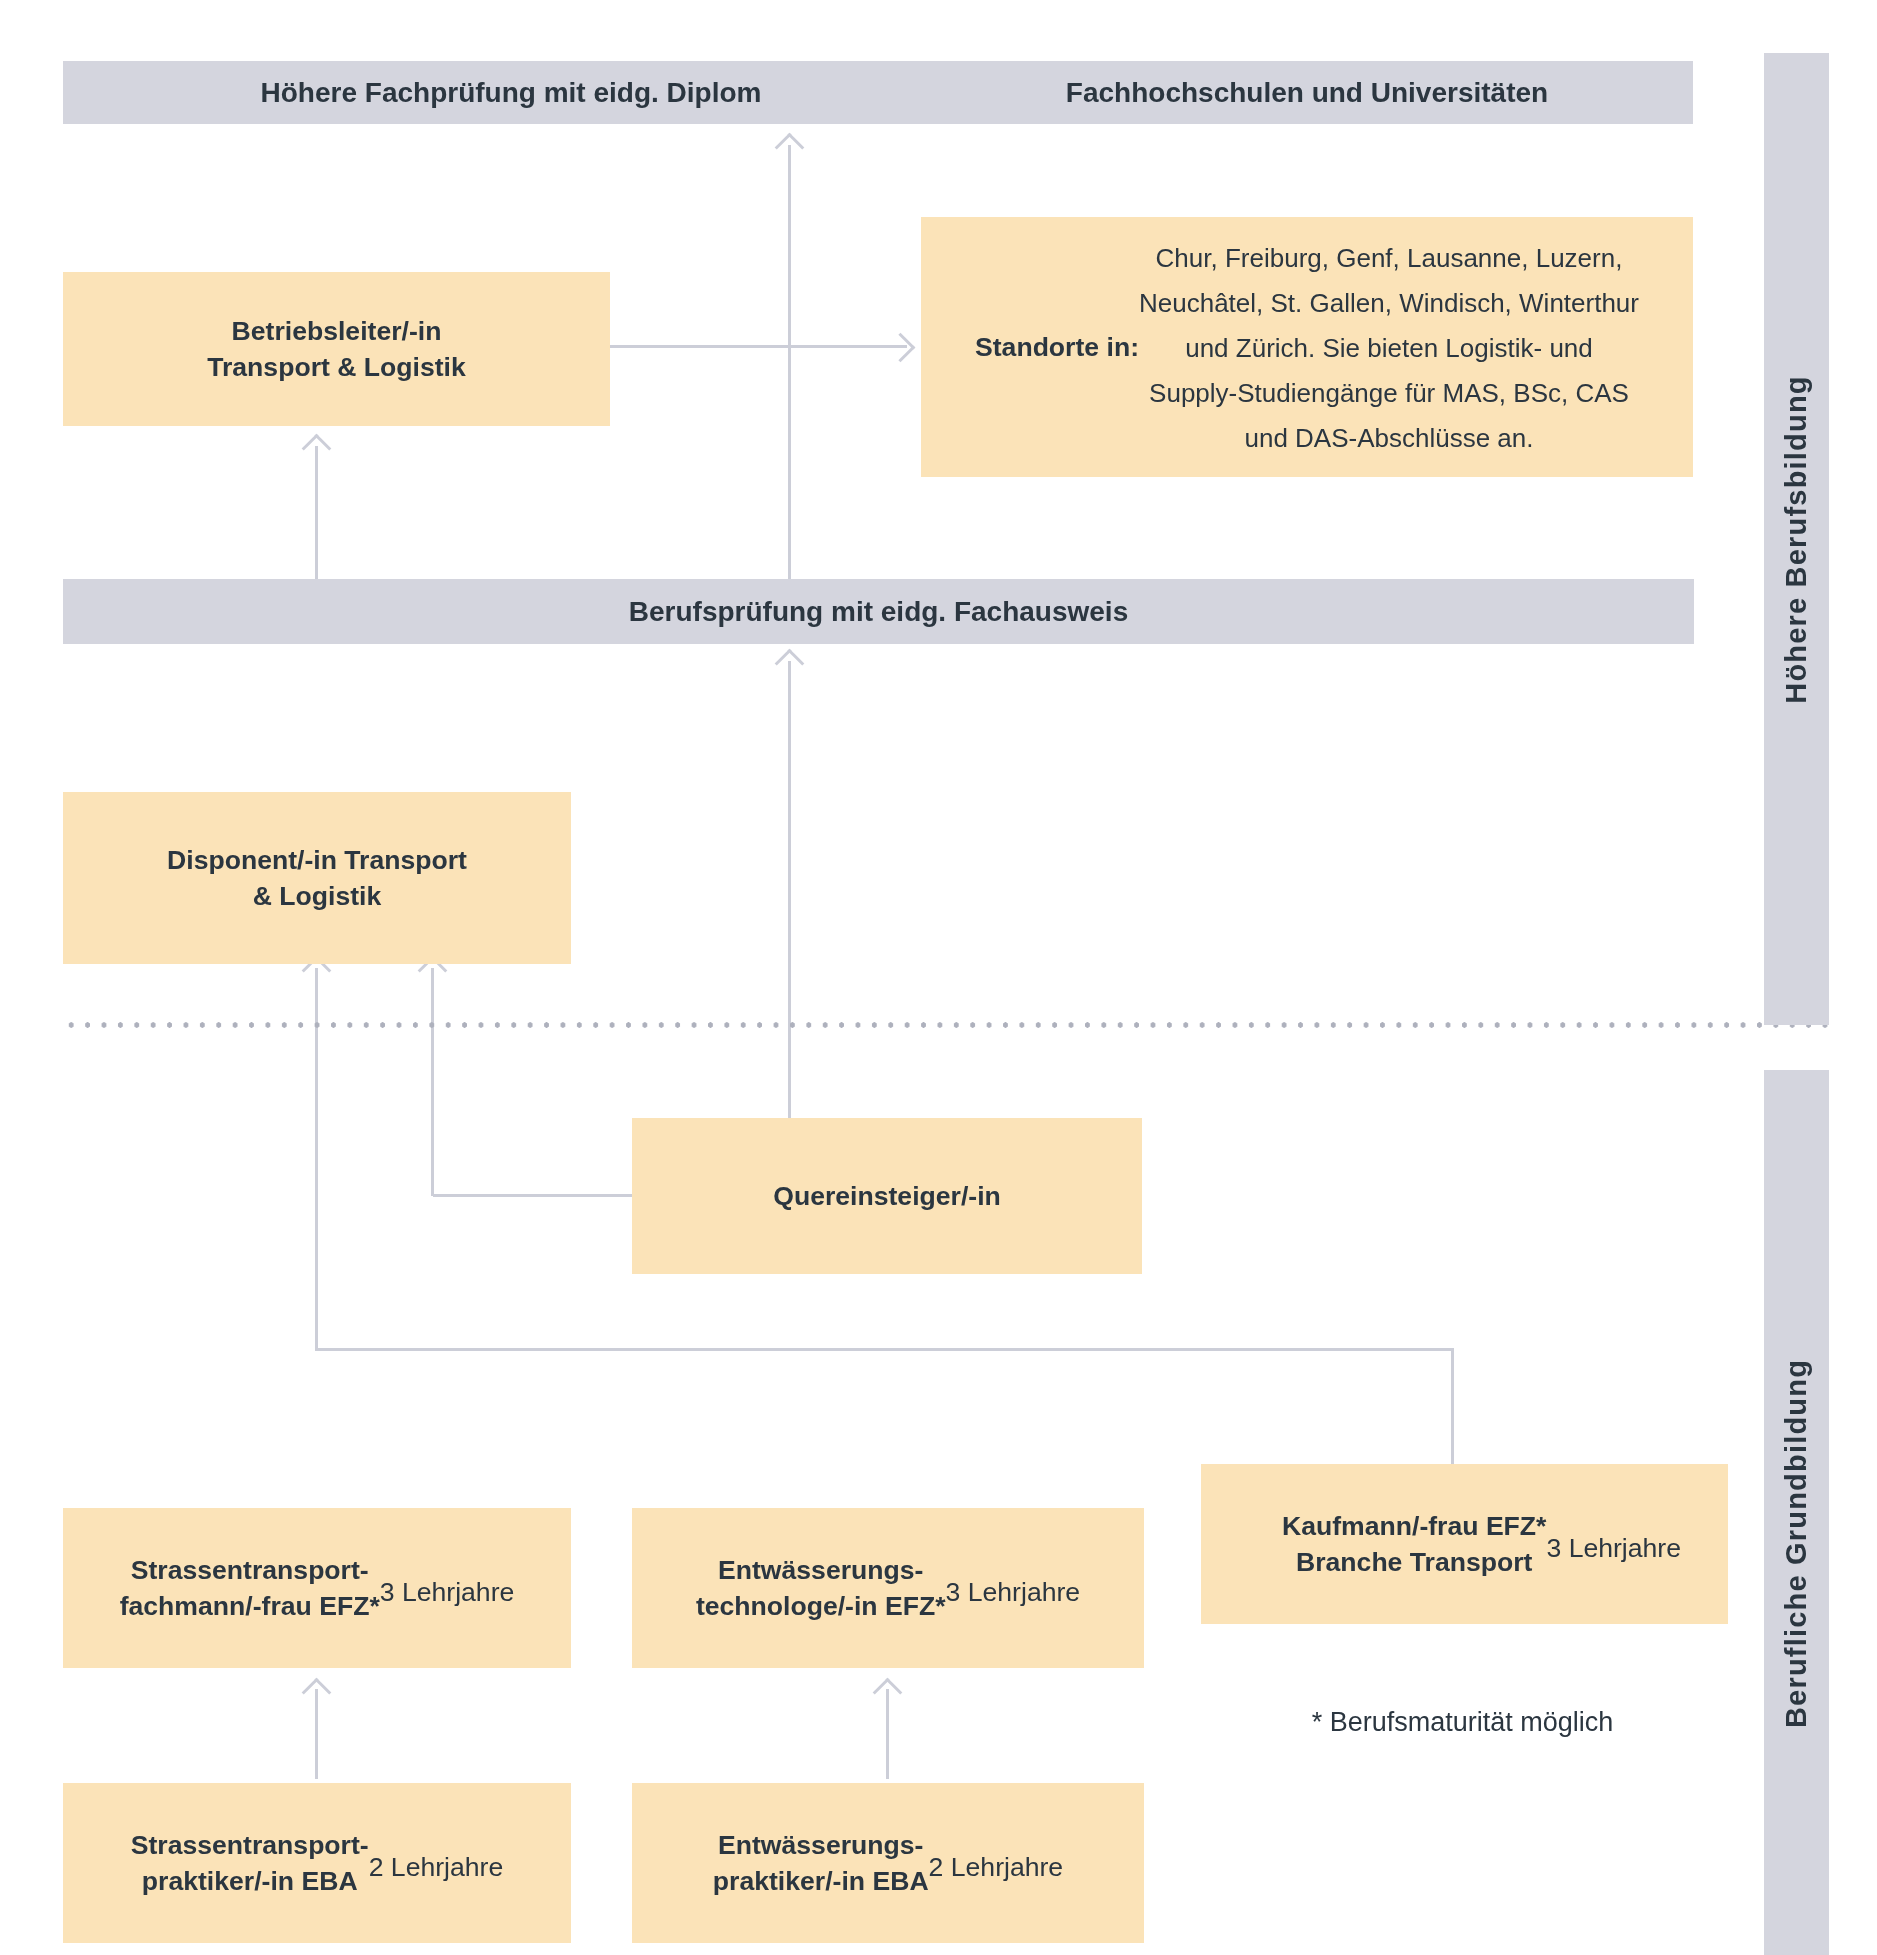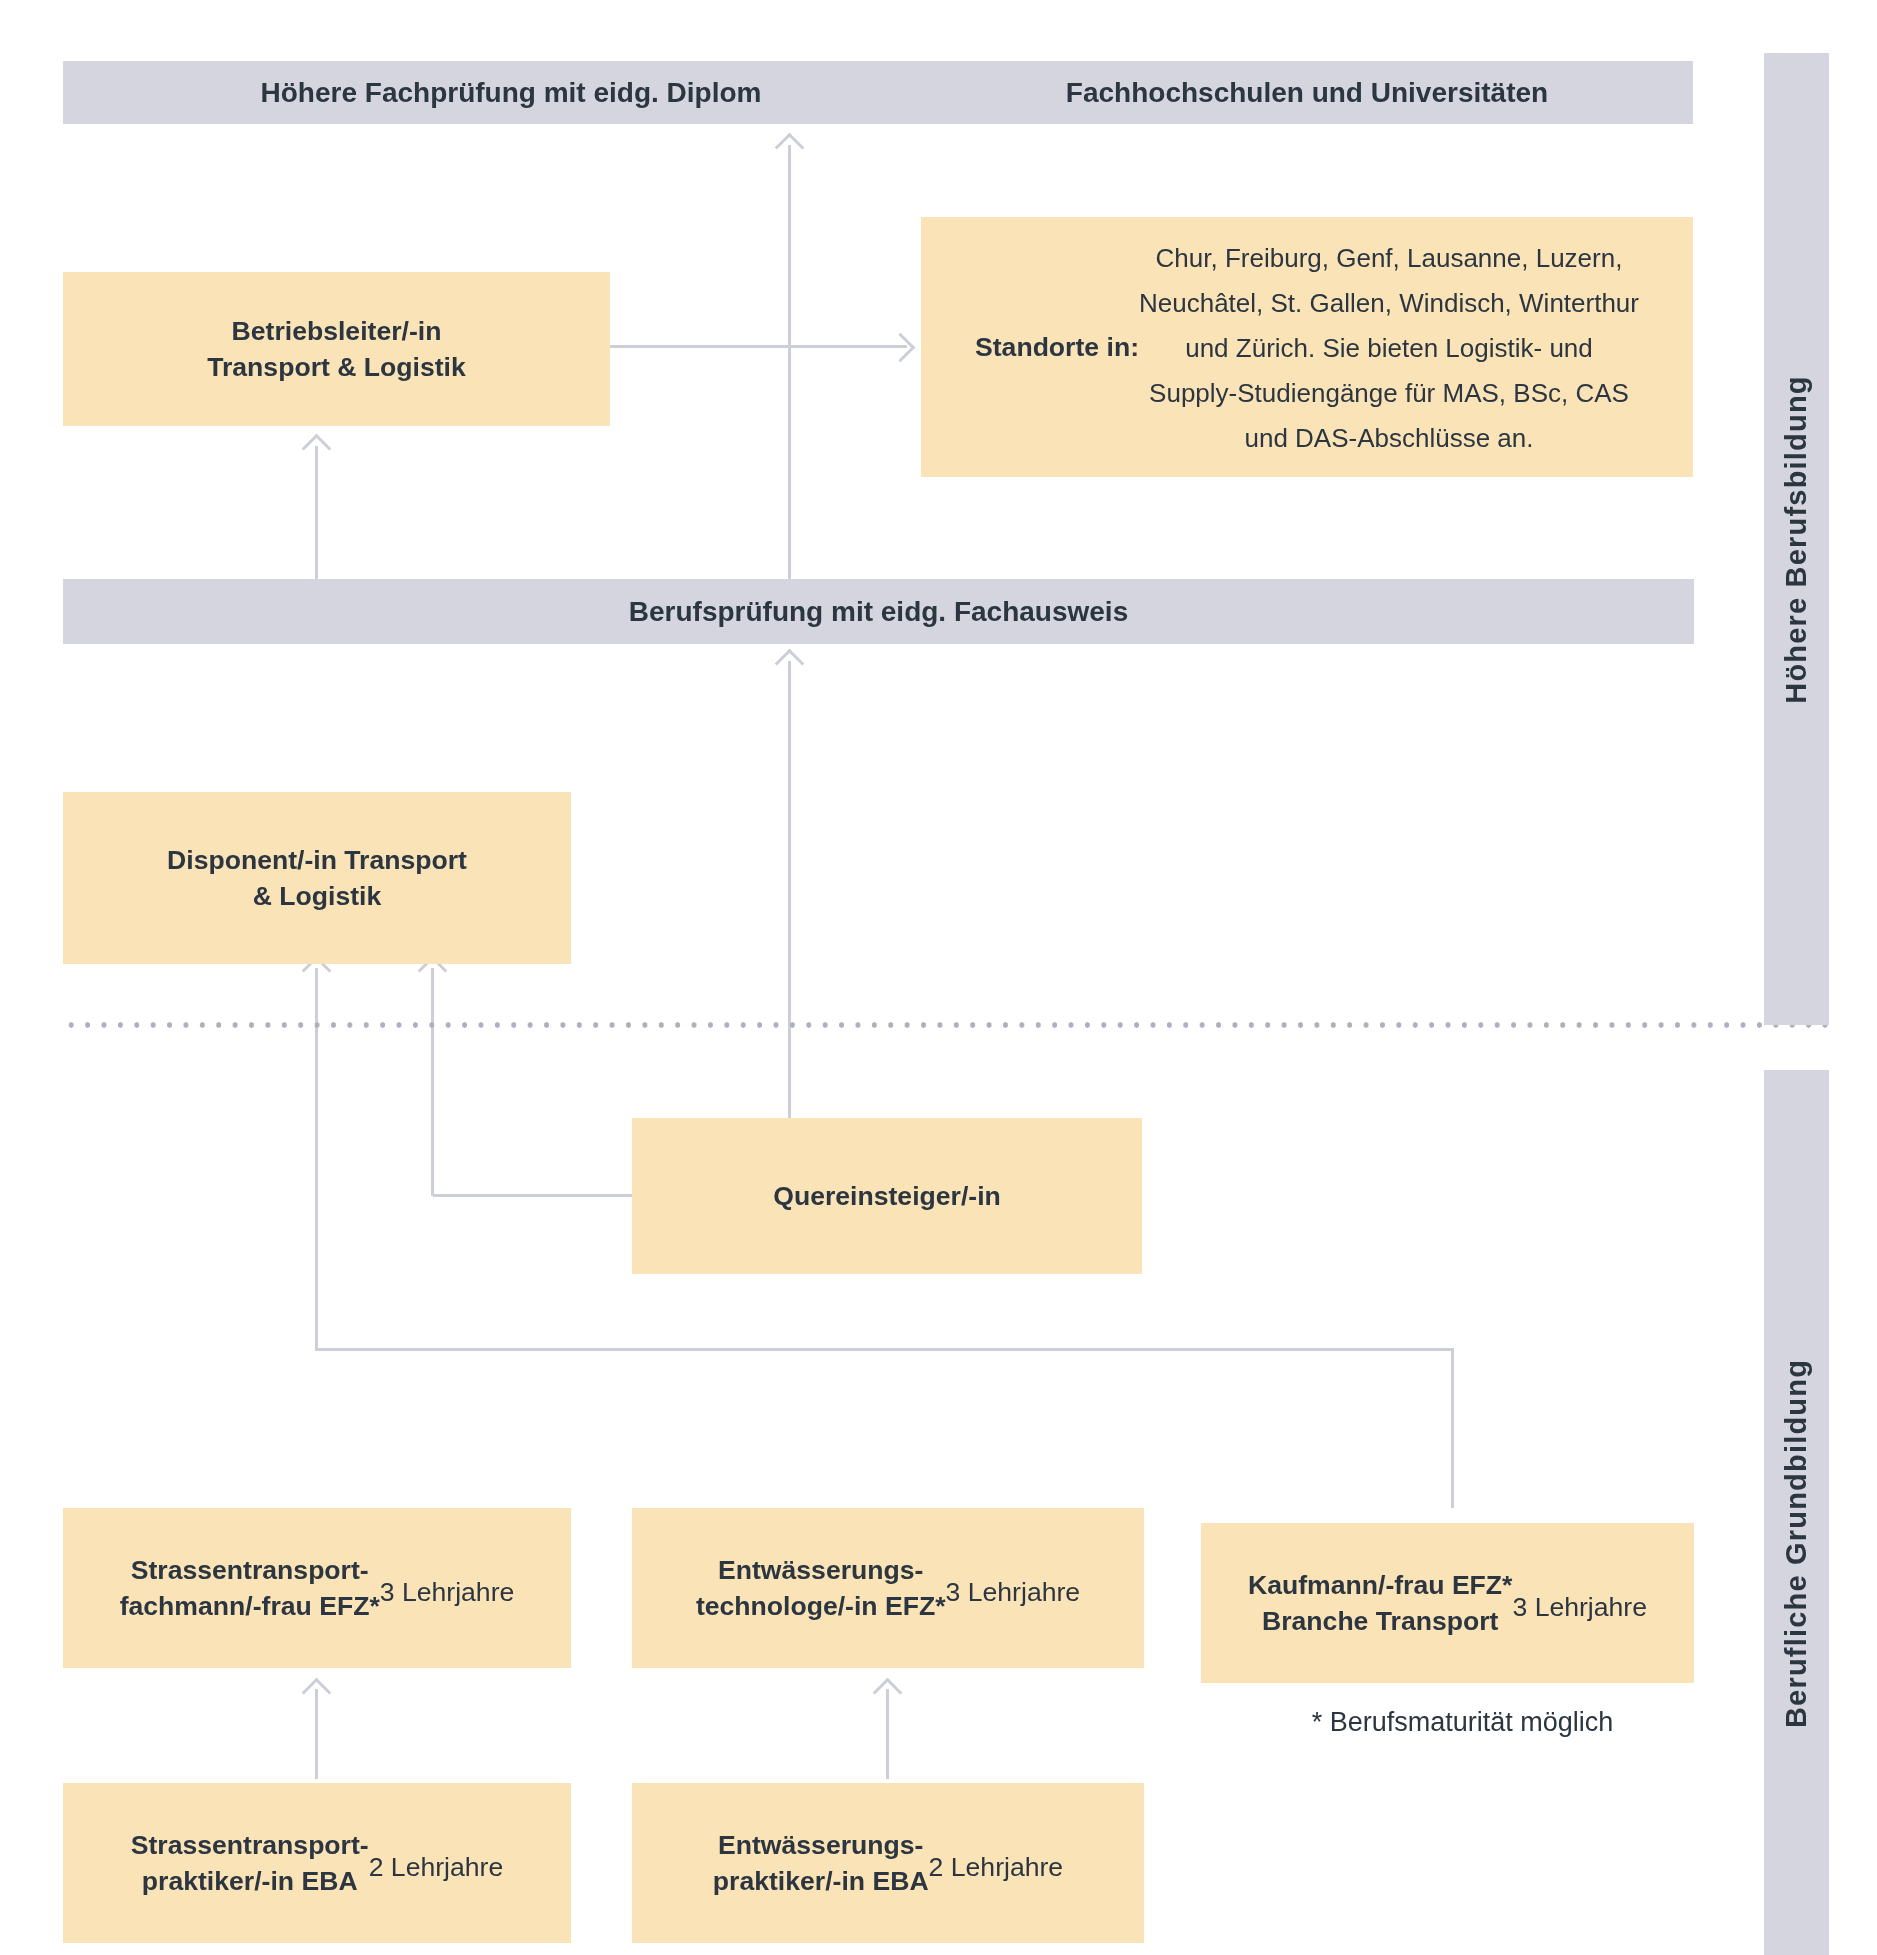--- a/index.html
+++ b/index.html
@@ -83,21 +83,21 @@
 
   #sb-top{left:1764px;top:53px;width:65px;height:972px;}
   #sb-bot{left:1764px;top:1070px;width:65px;height:946px;}
 
   #box-betriebsleiter{left:63px;top:272px;width:547px;height:154px;}
   #box-standorte{left:921px;top:217px;width:772px;height:260px;}
   #box-disponent{left:63px;top:792px;width:508px;height:172px;}
   #box-quereinsteiger{left:632px;top:1118px;width:510px;height:156px;}
   #box-efz1{left:63px;top:1508px;width:508px;height:160px;}
   #box-efz2{left:632px;top:1508px;width:512px;height:160px;}
-  #box-efz3{left:1201px;top:1523px;width:493px;height:160px;}
+  #box-efz3{left:1201px;top:1464px;width:493px;height:160px;padding-left:34px;}
   #box-eba1{left:63px;top:1783px;width:508px;height:160px;}
   #box-eba2{left:632px;top:1783px;width:512px;height:160px;}
 
   #fnote{left:1228px;top:1707px;width:469px;}
 
   
   #vA-line{left:788px;top:145px;height:434px;}
   #vA-head{left:779px;top:137px;}
   #vB-line{left:315px;top:446px;height:133px;}
   #vB-head{left:306px;top:438px;}

